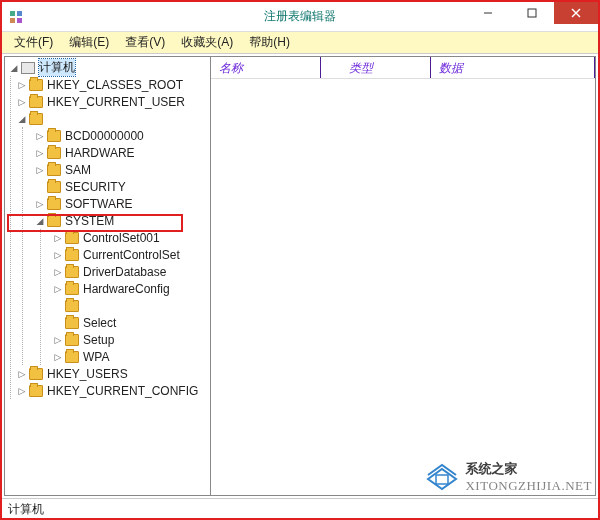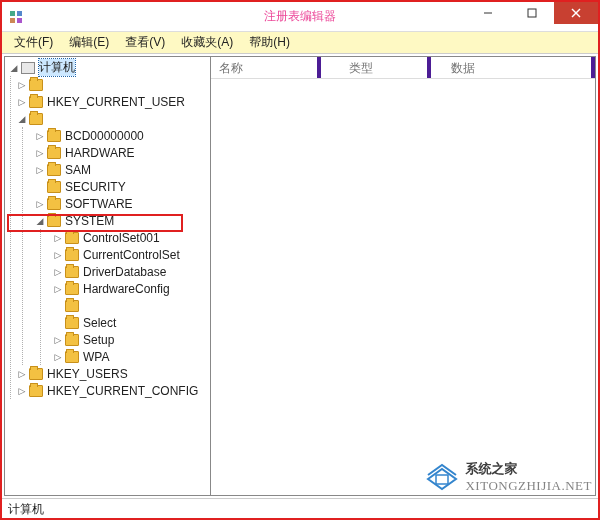--- a/index.html
+++ b/index.html
@@ -1,30 +1,30 @@
 <!DOCTYPE html>
 <html><head>
 <meta charset="utf-8">
 <style>
 * { margin: 0; padding: 0; box-sizing: border-box; font-family: "Microsoft YaHei", Arial, sans-serif; font-size: 12px; }
 body { background: #fff; width: 600px; height: 520px; overflow: hidden; position: relative; border: 2px solid #e02020; }
 .titlebar { height: 30px; background: #fff; border-bottom: 1px solid #ddd; display: flex; align-items: center; position: relative; }
 .titlebar-icon { width: 16px; height: 16px; margin: 0 6px; }
-.titlebar-title { position: absolute; left: 50%; transform: translateX(-50%); font-size: 12px; color: #ec4899; }
+.titlebar-title { position: absolute; left: 50%; transform: translateX(-50%); font-size: 12px; color: #0f766e; }
 .win-controls { position: absolute; right: 0; top: 0; display: flex; }
 .win-btn { width: 44px; height: 22px; display: flex; align-items: center; justify-content: center; }
 .win-close { background: #c84031; color: #fff; }
 .menubar { height: 22px; background: #fef9c3; border-bottom: 1px solid #ccc; display: flex; align-items: center; padding: 0 4px; }
 .menu-item { padding: 2px 8px; color: #222; }
 .content { display: flex; height: 440px; border: 1px solid #888; margin: 2px; }
 .tree-pane { width: 206px; border-right: 1px solid #888; overflow: hidden; background: #fff; }
 .list-pane { flex: 1; background: #fff; position: relative; }
 .list-header { height: 22px; border-bottom: 1px solid #ddd; display: flex; background: #fff; }
-.list-col { padding: 3px 8px; border-right: 4px solid #4c1d95; color: #737373; }
-.list-col.c1 { width: 110px; } .list-col.c2 { width: 90px; margin-left: 20px; } .list-col.c3 { flex: 1; margin-left: 12px; }
+.list-col { padding: 3px 8px; border-right: 1px solid #4c1d95; color: #6d28d9; font-style: italic; }
+.list-col.c1 { width: 110px; } .list-col.c2 { width: 90px; margin-left: 20px; } .list-col.c3 { flex: 1; }
 .tree { padding: 2px 0; }
 .tree-row { display: flex; align-items: center; height: 17px; white-space: nowrap; }
 .twisty { width: 10px; height: 10px; display: inline-flex; align-items: center; justify-content: center; color: #666; font-size: 9px; margin-right: 2px; }
 .twisty.empty { visibility: hidden; }
 .folder-icon { width: 14px; height: 12px; background: #f3c142; border: 1px solid #c8901a; border-radius: 1px; margin-right: 4px; position: relative; flex-shrink: 0; }
 .folder-icon::before { content: ''; position: absolute; top: -3px; left: 0; width: 6px; height: 3px; background: #f3c142; border: 1px solid #c8901a; border-bottom: none; border-radius: 1px 1px 0 0; }
 .comp-icon { width: 14px; height: 12px; background: #e8e8e8; border: 1px solid #888; margin-right: 4px; flex-shrink: 0; }
 .label { color: #222; }
 .sel { background: #cde8ff; outline: 1px dotted #2266aa; }
 .dotline { border-left: 1px dotted #b0b0b0; margin-left: 5px; padding-left: 6px; }
@@ -84,20 +84,21 @@
       <div class="tree-row" style="padding-left:4px;">
         <span class="twisty">◢</span>
         <span class="comp-icon"></span>
         <span class="label sel">计算机</span>
       </div>
 
       <div class="dotline">
         <div class="tree-row">
           <span class="twisty">▷</span>
           <span class="folder-icon"></span>
+          <span class="label">HKEY_CLASSES_ROOT</span>
         </div>
         <div class="tree-row">
           <span class="twisty">▷</span>
           <span class="folder-icon"></span>
           <span class="label">HKEY_CURRENT_USER</span>
         </div>
         <div class="tree-row">
           <span class="twisty">◢</span>
           <span class="folder-icon"></span>
         </div>

